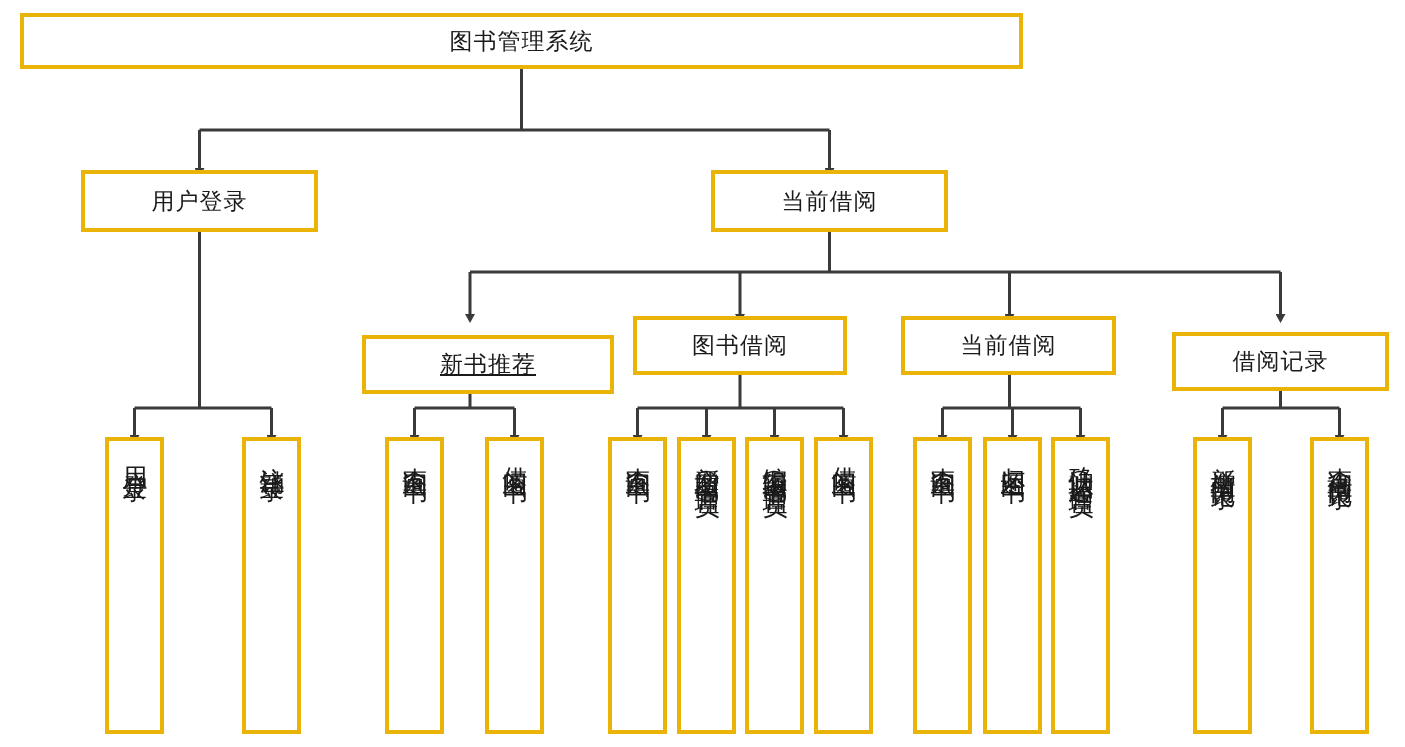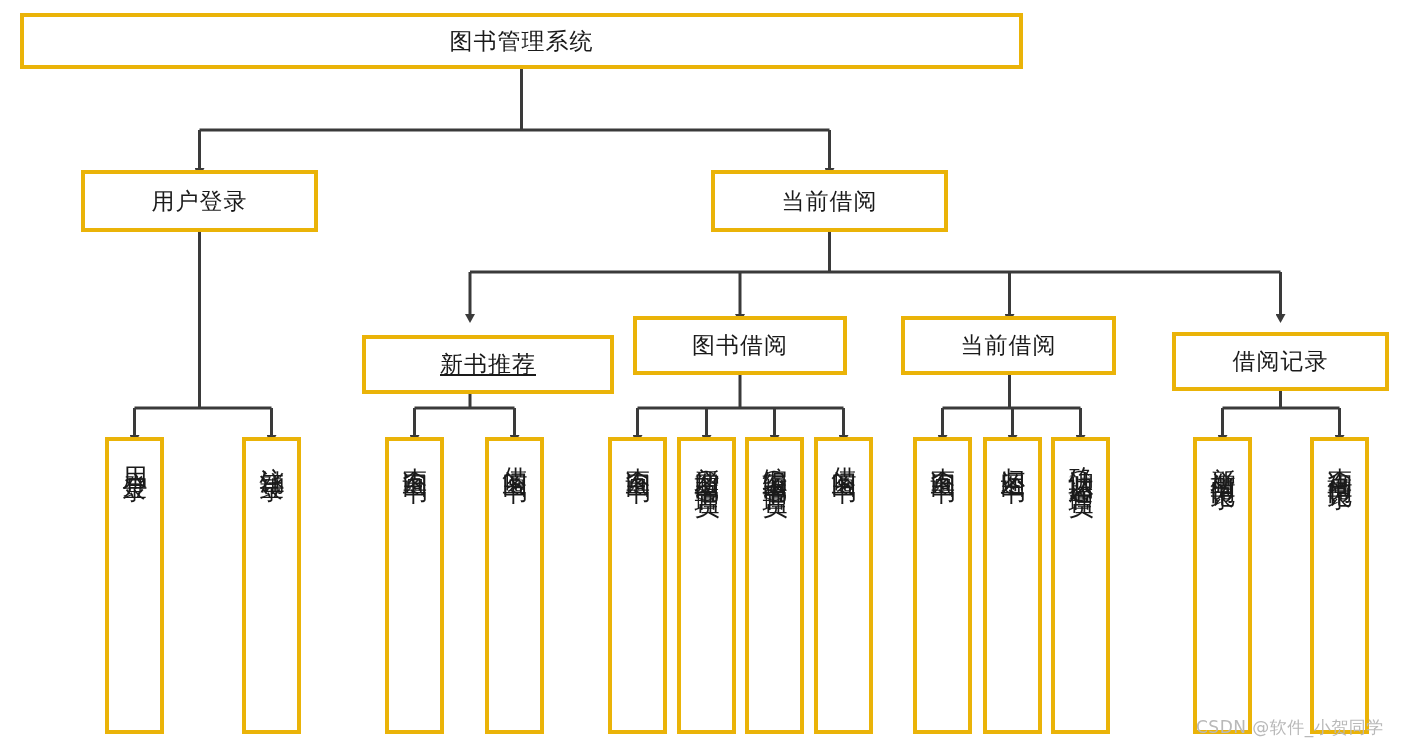--- a/index.html
+++ b/index.html
@@ -165,15 +165,14 @@
         <span class="vtext">确认归还（管理员）</span>
       </div>
       <div class="node node-leaf" style="left: 1193px; top: 437px; width: 59px; height: 297px;">
         <span class="vtext">新增借阅记录</span>
       </div>
       <div class="node node-leaf" style="left: 1310px; top: 437px; width: 59px; height: 297px;">
         <span class="vtext">查询借阅记录</span>
       </div>
     </div>
 
-  <div class="watermark" style="left: 1196px; top: 716px; color: rgb(185, 185, 185);">CSDN @软件_小贺同学</div>
 
 </div>
 
 </body></html>

